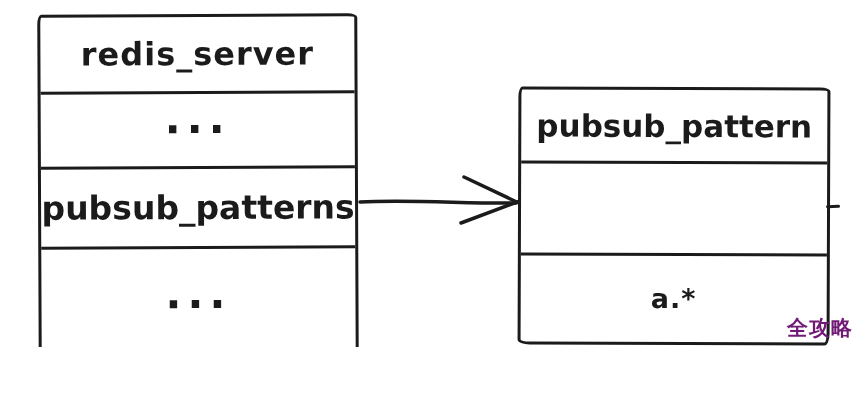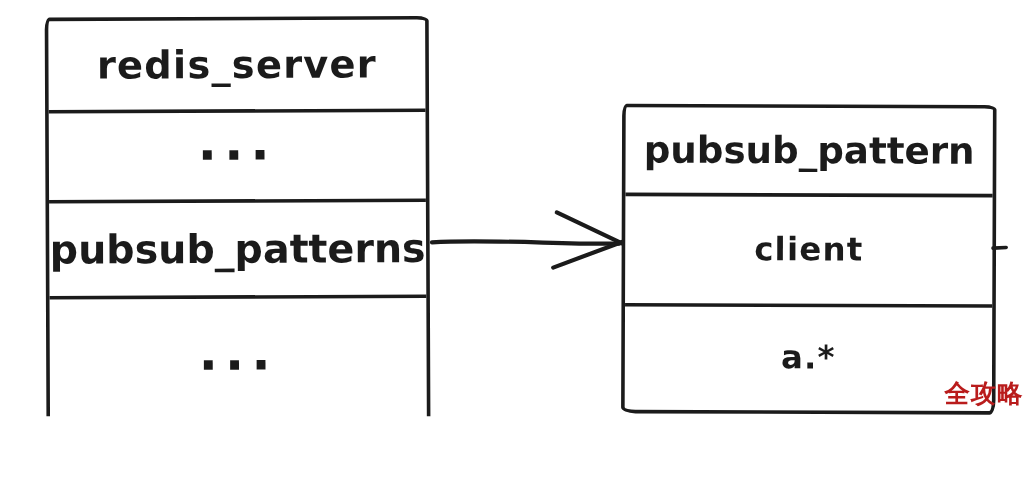--- a/index.html
+++ b/index.html
@@ -89,21 +89,21 @@
     border-radius: 2px;
   }
   
   .watermark {
     position: absolute;
     right: 6px;
     bottom: 5px;
     font-size: 21px;
     font-weight: bold;
     letter-spacing: 1px;
-    color: #b91c1c;
+    color: #701a75;
   }
 </style>
 </head>
 <body>
 
 <div class="canvas">
 
   <div class="struct left">
     <div class="row r-title">redis_server</div>
     <div class="row r-ellipsis1 ellipsis">
@@ -117,21 +117,20 @@
 
   <svg class="arrow" viewBox="0 0 180 90" xmlns="http://www.w3.org/2000/svg">
     <path d="M8,44 C55,41 120,46 164,45" fill="none" stroke="#1b1b1b" stroke-width="3.5" stroke-linecap="round"></path>
     <path d="M112,19 L169,46" fill="none" stroke="#1b1b1b" stroke-width="3.5" stroke-linecap="round"></path>
     <path d="M109,65 L168,43" fill="none" stroke="#1b1b1b" stroke-width="3.5" stroke-linecap="round"></path>
   </svg>
 
   <div class="struct right">
     <div class="row r-title">pubsub_pattern</div>
     <div class="row r-two">
-      <div>client</div>
     </div>
     <div class="row r-two2">
       <div>a.*</div>
     </div>
   </div>
 
   <div class="tick"></div>
 
   <div class="watermark">全攻略</div>
 

